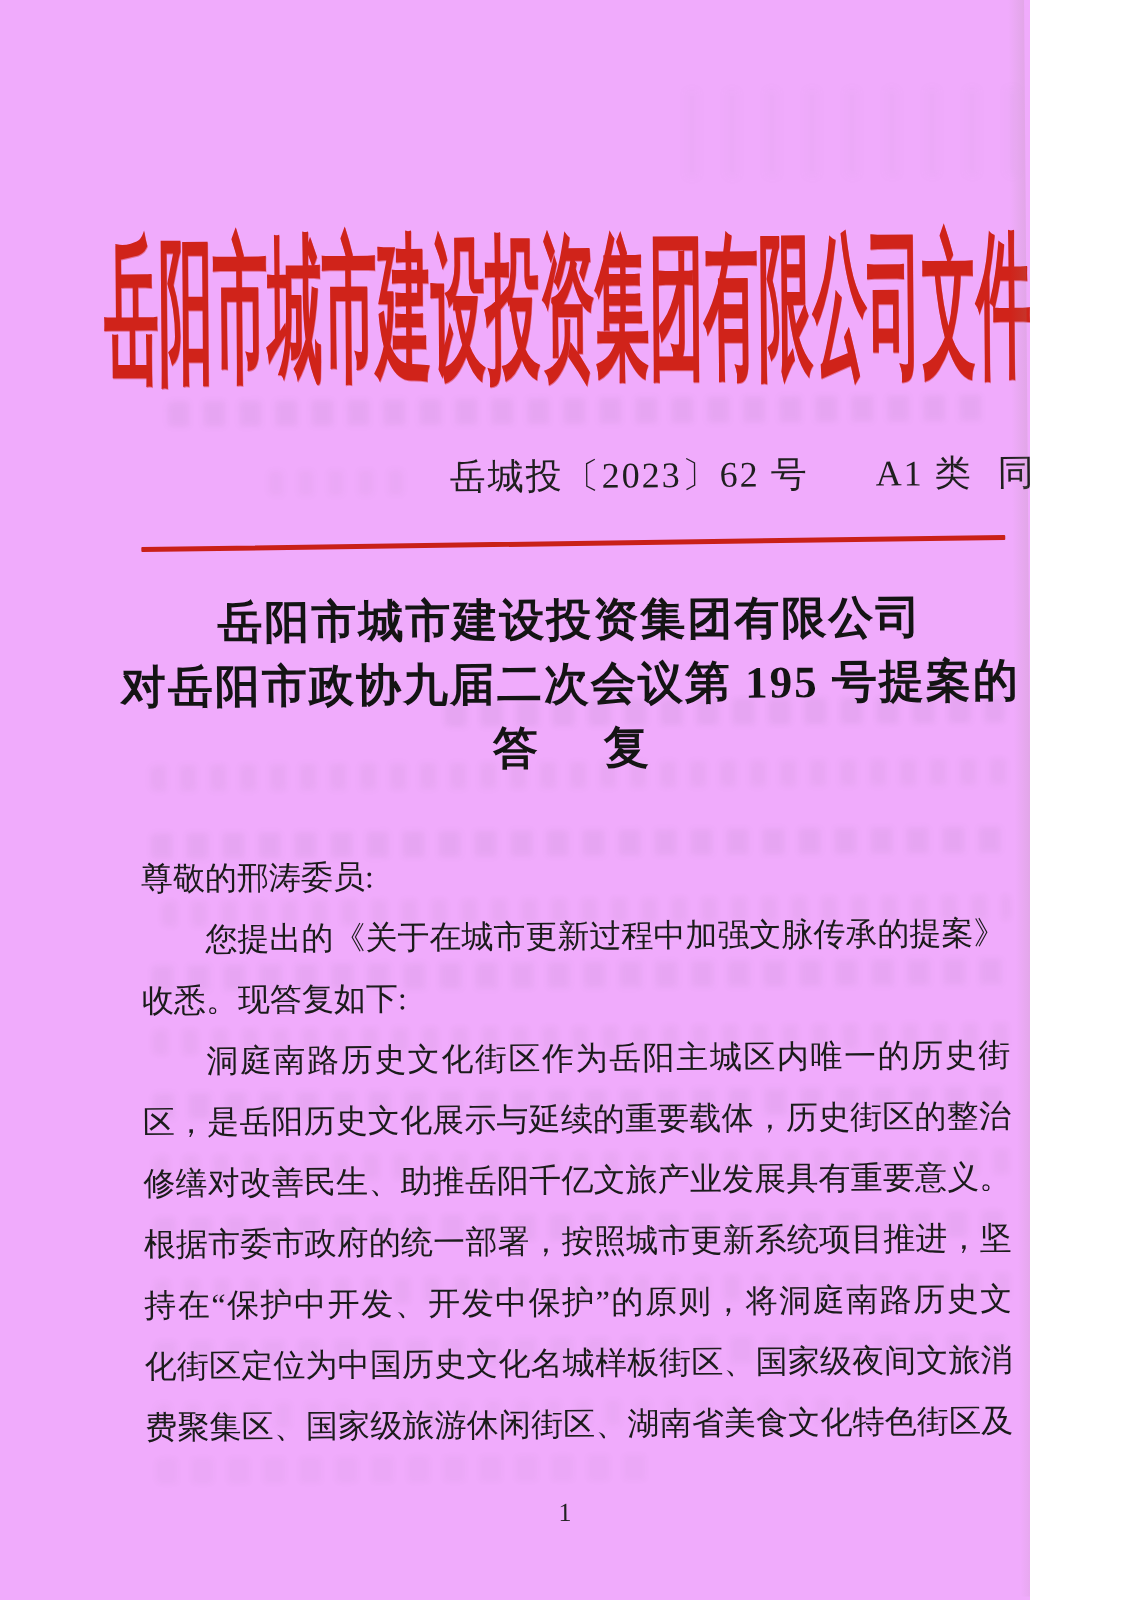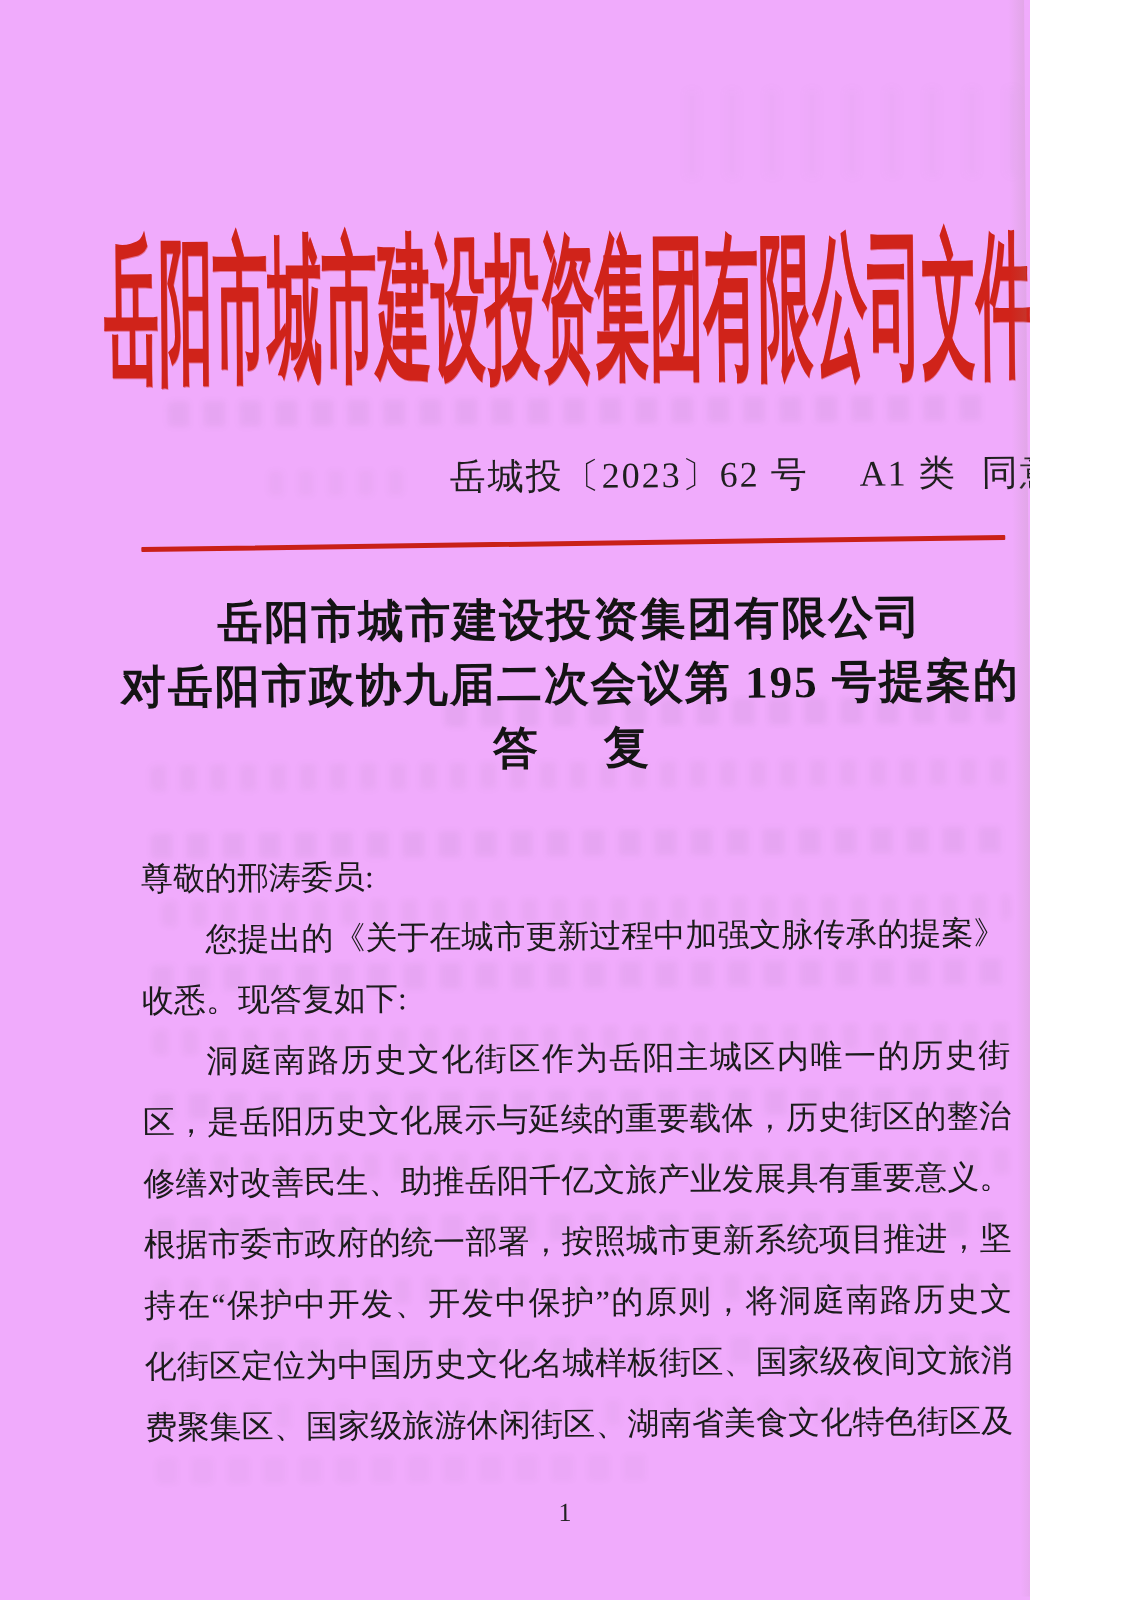--- a/index.html
+++ b/index.html
@@ -20,21 +20,21 @@
     color:#d0231a; letter-spacing:0px;
     text-shadow:1px 1px 0 rgba(208,35,26,.45);
   }
 
   
   .docline {
     position:absolute; top:452px; left:452px;
     font-size:36px; color:#1f1f1f; white-space:nowrap;
     letter-spacing:2px;
   }
-  .docline .cat { margin-left:40px; }
+  .docline .cat { margin-left:56px; }
   .docline .pub { margin-left:14px; }
 
   
   .red-rule {
     position:absolute; top:541px; left:143px; width:864px; height:5px;
     background:#c92018; transform:rotate(-0.35deg);
     border-radius:1px;
   }
 
   

